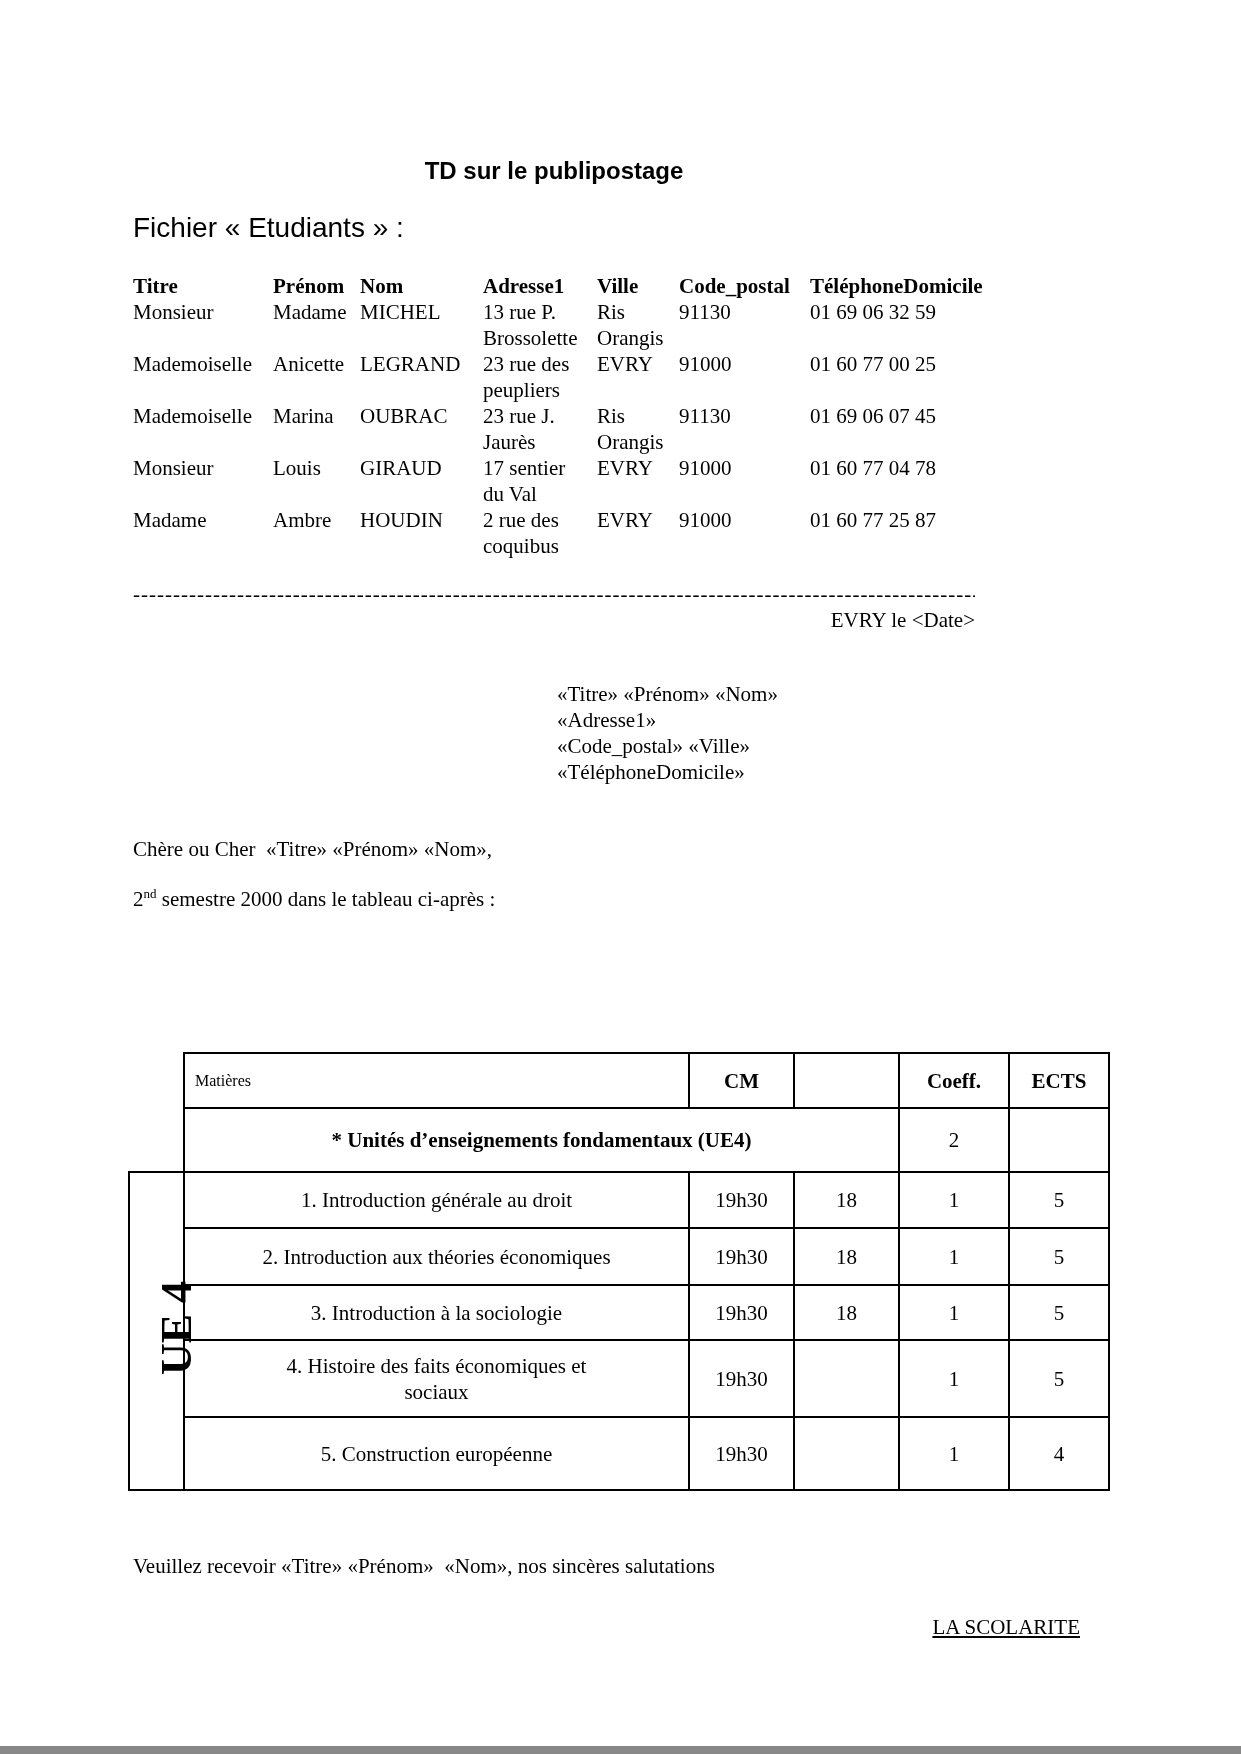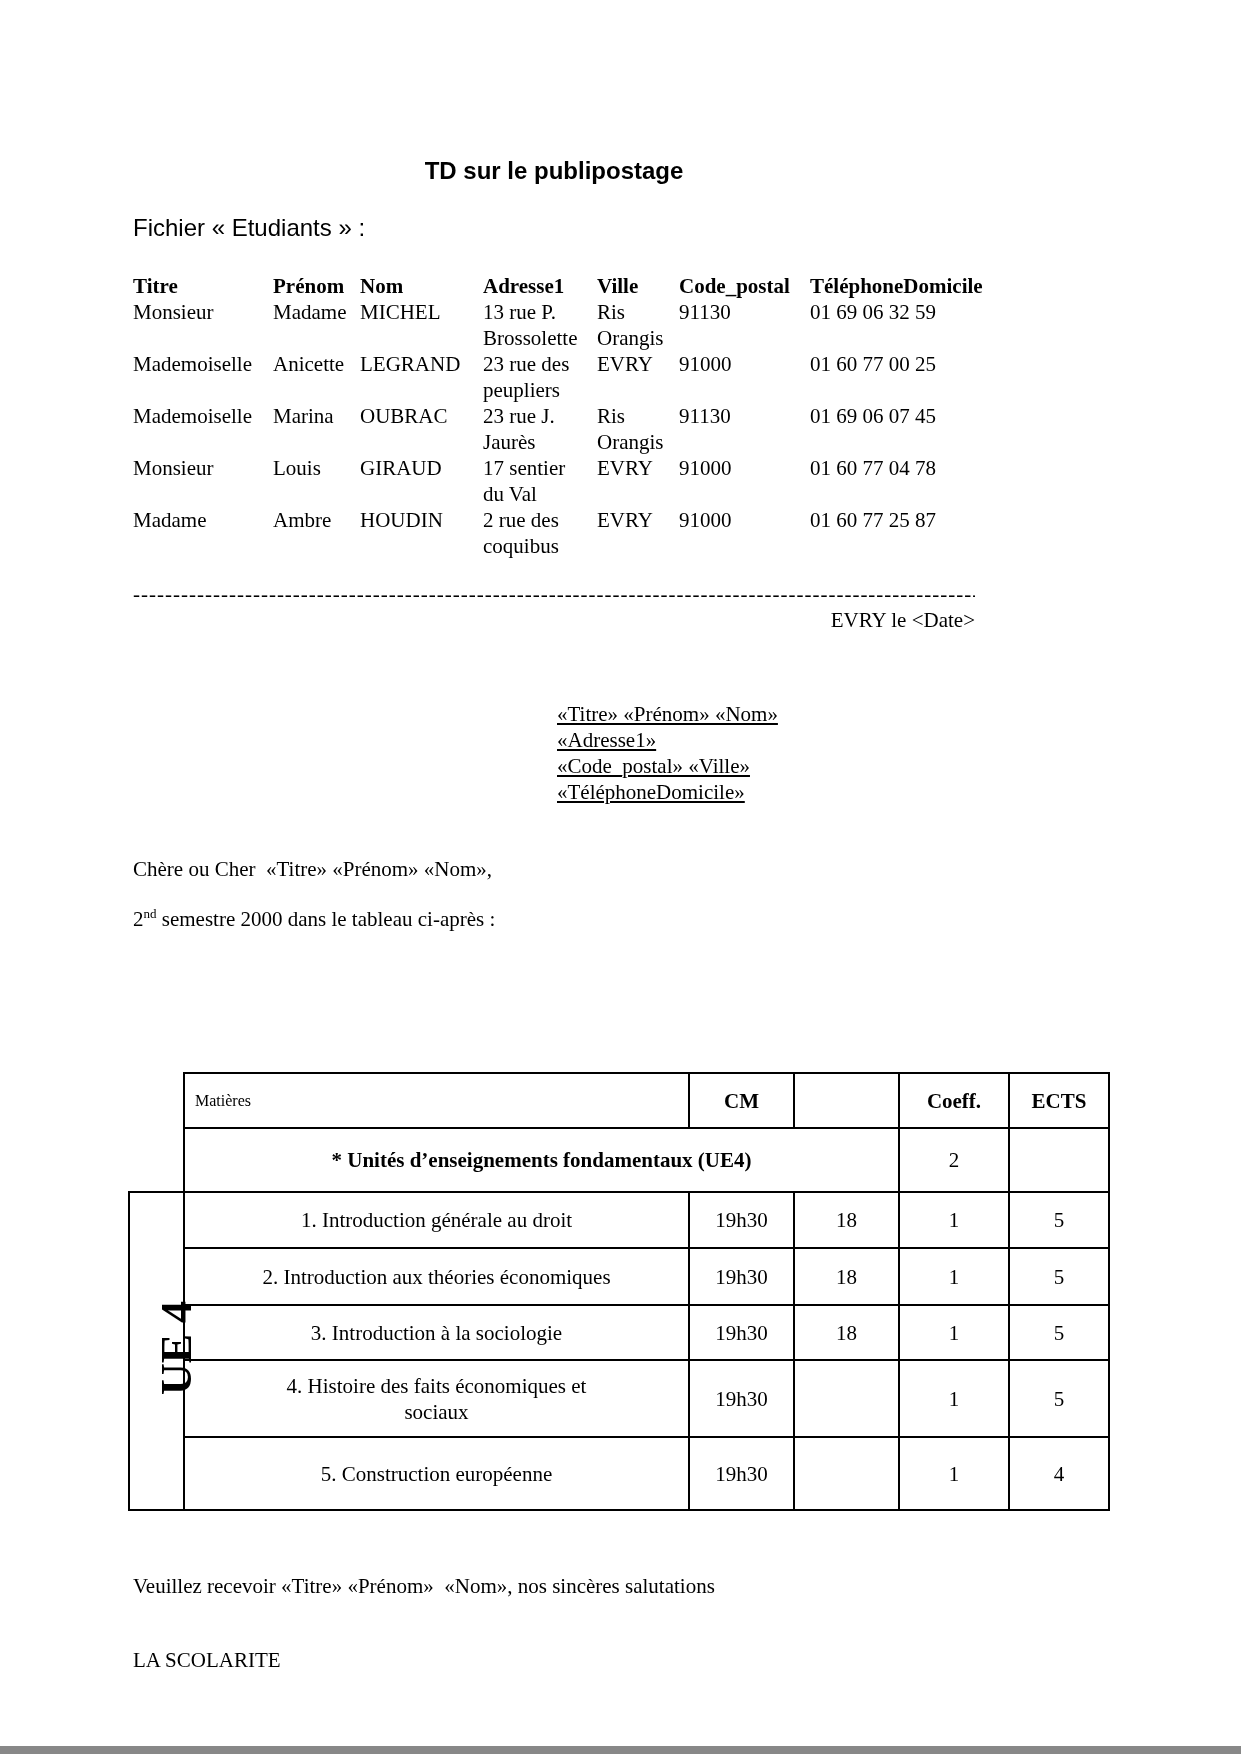--- a/index.html
+++ b/index.html
@@ -21,21 +21,21 @@
     width: 842px;
     text-align: center;
     font-family: "Liberation Sans", sans-serif;
     font-weight: bold;
     font-size: 24px;
     line-height: 29px;
   }
   .intro {
     margin-top: 30px;
     font-family: "Liberation Sans", sans-serif;
-    font-size: 24px;
+    font-size: 28px;
   }
   
   table.students {
     margin-top: 32px;
     border-collapse: collapse;
     table-layout: fixed;
     width: 777px;
   }
   table.students col.c0 { width: 140px; }
   table.students col.c1 { width: 87px; }
@@ -65,23 +65,22 @@
     width: 842px;
     white-space: nowrap;
     overflow: hidden;
     letter-spacing: 1px;
   }
   .evry {
     width: 842px;
     text-align: right;
   }
   .merge-block {
-    margin-top: 68px;
+    margin-top: 48px;
     margin-left: 424px;
-    text-decoration: underline;
   }
   .salutation { margin-top: 51px; }
   .para { margin-top: 24px; }
   .sup {
     vertical-align: super;
     font-size: 13px;
     line-height: 0;
   }
   
   table.courses {
@@ -116,23 +115,24 @@
   .ue-cell span {
     display: inline-block;
     transform: rotate(-90deg);
     white-space: nowrap;
     font-weight: bold;
     font-size: 44px;
     font-family: "Liberation Serif", serif;
   }
   .closing { margin-top: 62px; }
   .signature {
-    margin-top: 48px;
+    margin-top: 35px;
     width: 947px;
-    text-align: left;
+    text-align: right;
+    text-decoration: underline;
   }
 </style>
 </head>
 <body>
 
 <div class="page">
 
   <div class="title">TD sur le publipostage</div>
 
   <div class="intro">Fichier « Etudiants » :</div>

